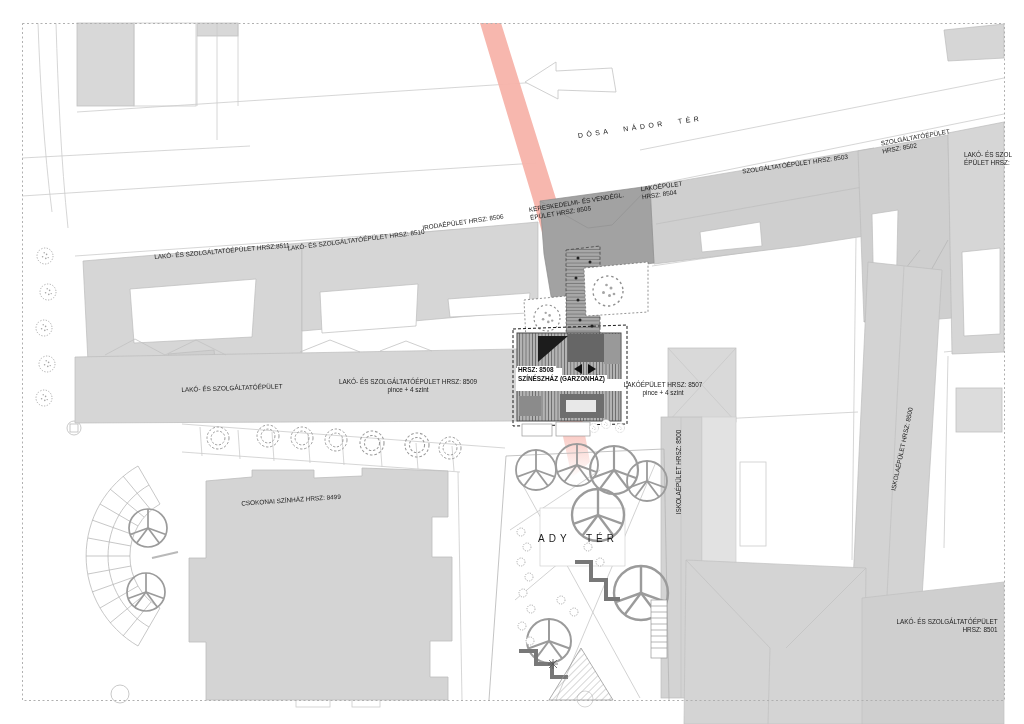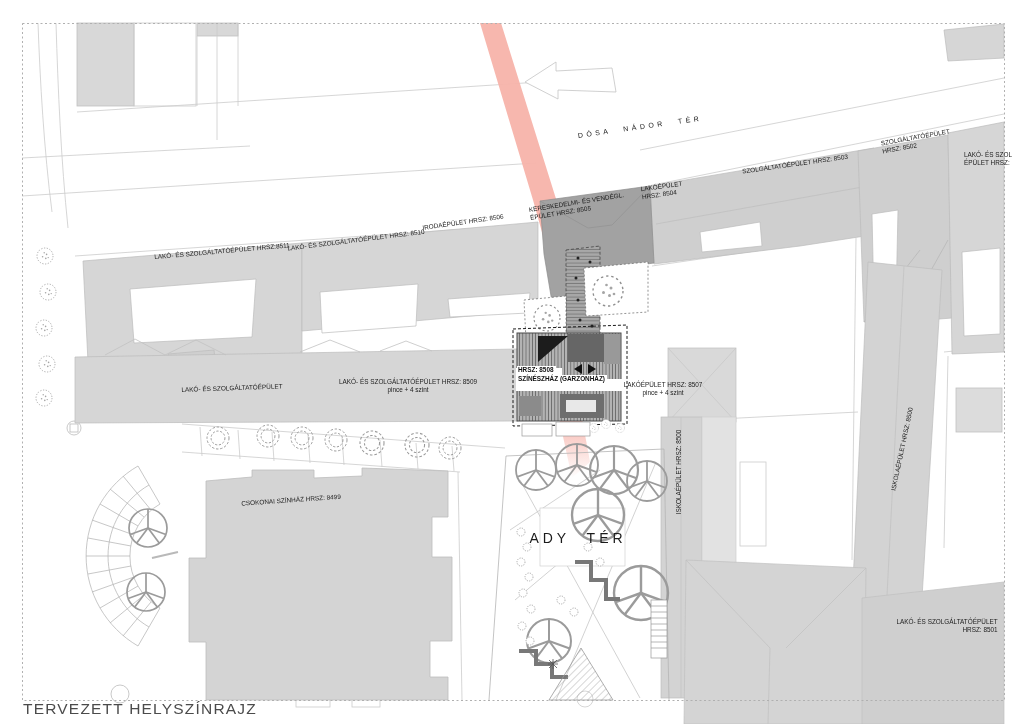--- a/index.html
+++ b/index.html
@@ -299,21 +299,21 @@
     <use href="#treeDot" transform="translate(594,428) scale(0.45)"></use>
     <use href="#treeDot" transform="translate(606,424) scale(0.45)"></use>
     <use href="#treeDot" transform="translate(620,428) scale(0.45)"></use>
   </g>
 
   <rect x="22.5" y="23.5" width="982" height="677" fill="none" stroke="#b0b0b0" stroke-width="1" stroke-dasharray="2,2.5"></rect>
 </svg>
 
 <div class="lbl" style="left:640px;top:127px;transform:translate(-50%,-50%) rotate(-8deg);font-size:7px;letter-spacing:3.5px;word-spacing:7px;color:#222;"><span>DÓSA NÁDOR TÉR</span></div>
 
-<div class="lbl" style="left:578px;top:539px;font-size:14px;letter-spacing:4px;word-spacing:9px;"><span>ADY TÉR</span></div>
+<div class="lbl" style="left:578px;top:539px;font-size:10px;letter-spacing:4px;word-spacing:9px;"><span>ADY TÉR</span></div>
 
 <div class="lbl" style="left:222px;top:251px;transform:translate(-50%,-50%) rotate(-5deg);"><span>LAKÓ- ÉS SZOLGÁLTATÓÉPÜLET HRSZ:8511</span></div>
 
 <div class="lbl" style="left:356px;top:240px;transform:translate(-50%,-50%) rotate(-7deg);"><span>LAKÓ- ÉS SZOLGÁLTATÓÉPÜLET HRSZ: 8510</span></div>
 
 <div class="lbl" style="left:463px;top:222px;transform:translate(-50%,-50%) rotate(-8deg);"><span>IRODAÉPÜLET HRSZ: 8506</span></div>
 
 <div class="lbl l" style="left:577px;top:206px;transform:translate(-50%,-50%) rotate(-9deg);">
       <div>KERESKEDELMI- ÉS VENDÉGL.</div>
       <div>ÉPÜLET HRSZ: 8505</div>
@@ -357,15 +357,14 @@
 
 <div class="lbl" style="left:902px;top:449px;transform:translate(-50%,-50%) rotate(-78deg);"><span>ISKOLAÉPÜLET HRSZ: 8500</span></div>
 
 <div class="lbl" style="left:291px;top:500px;transform:translate(-50%,-50%) rotate(-4deg);"><span>CSOKONAI SZÍNHÁZ HRSZ: 8499</span></div>
 
 <div class="lbl r" style="left:947px;top:626px;">
       <div>LAKÓ- ÉS SZOLGÁLTATÓÉPÜLET</div>
       <div>HRSZ: 8501</div>
     </div>
 
-<div class="title"><span>TERVEZETT HELYSZÍNRAJZ</span></div>
 
 </div>
 
 </body></html>

